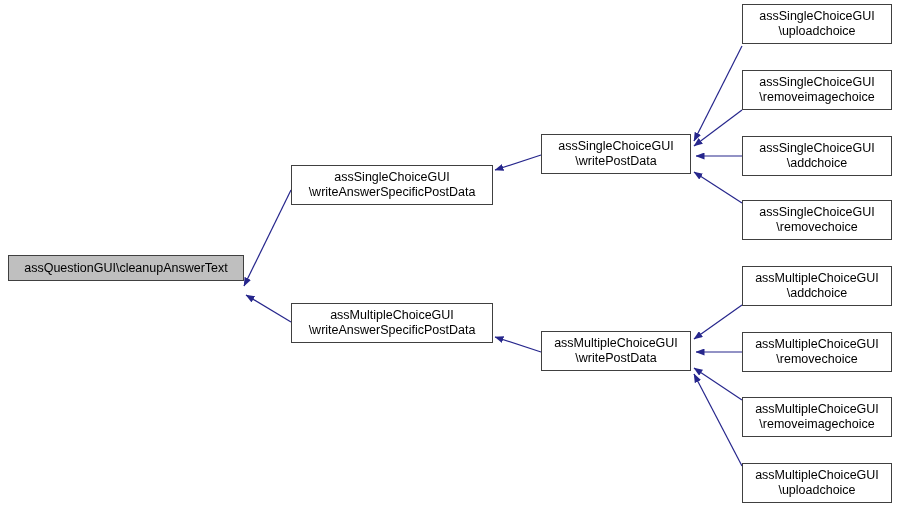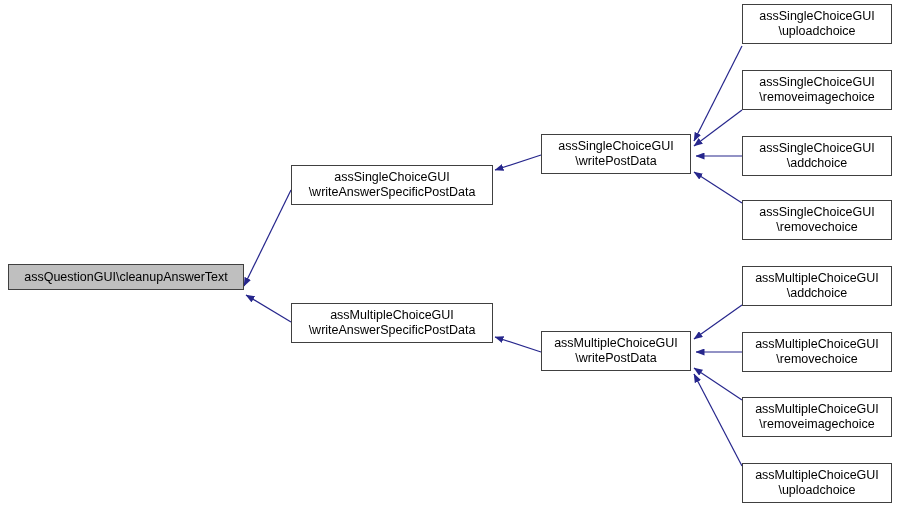--- a/index.html
+++ b/index.html
@@ -65,21 +65,21 @@
       <path d="M 742,46 L 694,141" stroke="#26268c" stroke-width="1.2" fill="none" marker-end="url(#arrowhead)"></path>
       <path d="M 742,110 L 694,146" stroke="#26268c" stroke-width="1.2" fill="none" marker-end="url(#arrowhead)"></path>
       <path d="M 742,156 L 696,156" stroke="#26268c" stroke-width="1.2" fill="none" marker-end="url(#arrowhead)"></path>
       <path d="M 742,203 L 694,172" stroke="#26268c" stroke-width="1.2" fill="none" marker-end="url(#arrowhead)"></path>
       <path d="M 742,305 L 694,339" stroke="#26268c" stroke-width="1.2" fill="none" marker-end="url(#arrowhead)"></path>
       <path d="M 742,352 L 696,352" stroke="#26268c" stroke-width="1.2" fill="none" marker-end="url(#arrowhead)"></path>
       <path d="M 742,400 L 694,368" stroke="#26268c" stroke-width="1.2" fill="none" marker-end="url(#arrowhead)"></path>
       <path d="M 742,466 L 694,374" stroke="#26268c" stroke-width="1.2" fill="none" marker-end="url(#arrowhead)"></path>
     </svg>
   <div id="nodes">
-      <div class="node highlight" style="left: 8px; top: 264px; width: 236px; height: 26px;"><span class="ln">assQuestionGUI\cleanupAnswerText</span></div>
+      <div class="node highlight" style="left: 8px; top: 255px; width: 236px; height: 26px;"><span class="ln">assQuestionGUI\cleanupAnswerText</span></div>
       <div class="node" style="left: 291px; top: 165px; width: 202px; height: 40px;"><span class="ln">assSingleChoiceGUI</span><span class="ln">\writeAnswerSpecificPostData</span></div>
       <div class="node" style="left: 291px; top: 303px; width: 202px; height: 40px;"><span class="ln">assMultipleChoiceGUI</span><span class="ln">\writeAnswerSpecificPostData</span></div>
       <div class="node" style="left: 541px; top: 134px; width: 150px; height: 40px;"><span class="ln">assSingleChoiceGUI</span><span class="ln">\writePostData</span></div>
       <div class="node" style="left: 541px; top: 331px; width: 150px; height: 40px;"><span class="ln">assMultipleChoiceGUI</span><span class="ln">\writePostData</span></div>
       <div class="node" style="left: 742px; top: 4px; width: 150px; height: 40px;"><span class="ln">assSingleChoiceGUI</span><span class="ln">\uploadchoice</span></div>
       <div class="node" style="left: 742px; top: 70px; width: 150px; height: 40px;"><span class="ln">assSingleChoiceGUI</span><span class="ln">\removeimagechoice</span></div>
       <div class="node" style="left: 742px; top: 136px; width: 150px; height: 40px;"><span class="ln">assSingleChoiceGUI</span><span class="ln">\addchoice</span></div>
       <div class="node" style="left: 742px; top: 200px; width: 150px; height: 40px;"><span class="ln">assSingleChoiceGUI</span><span class="ln">\removechoice</span></div>
       <div class="node" style="left: 742px; top: 266px; width: 150px; height: 40px;"><span class="ln">assMultipleChoiceGUI</span><span class="ln">\addchoice</span></div>
       <div class="node" style="left: 742px; top: 332px; width: 150px; height: 40px;"><span class="ln">assMultipleChoiceGUI</span><span class="ln">\removechoice</span></div>

